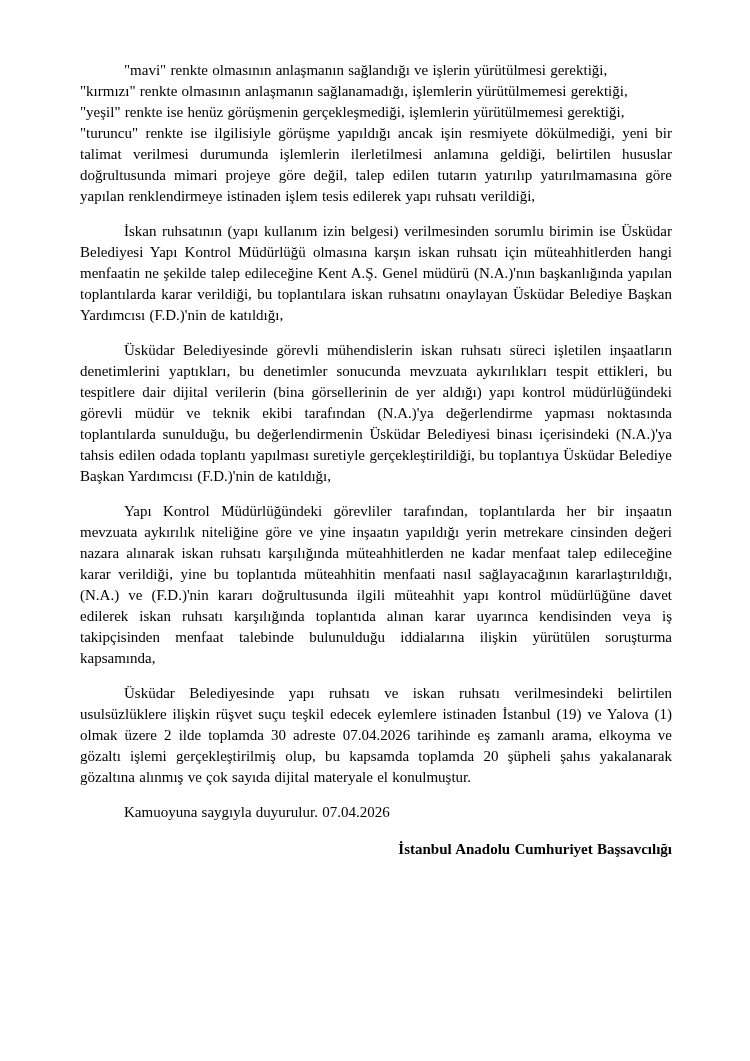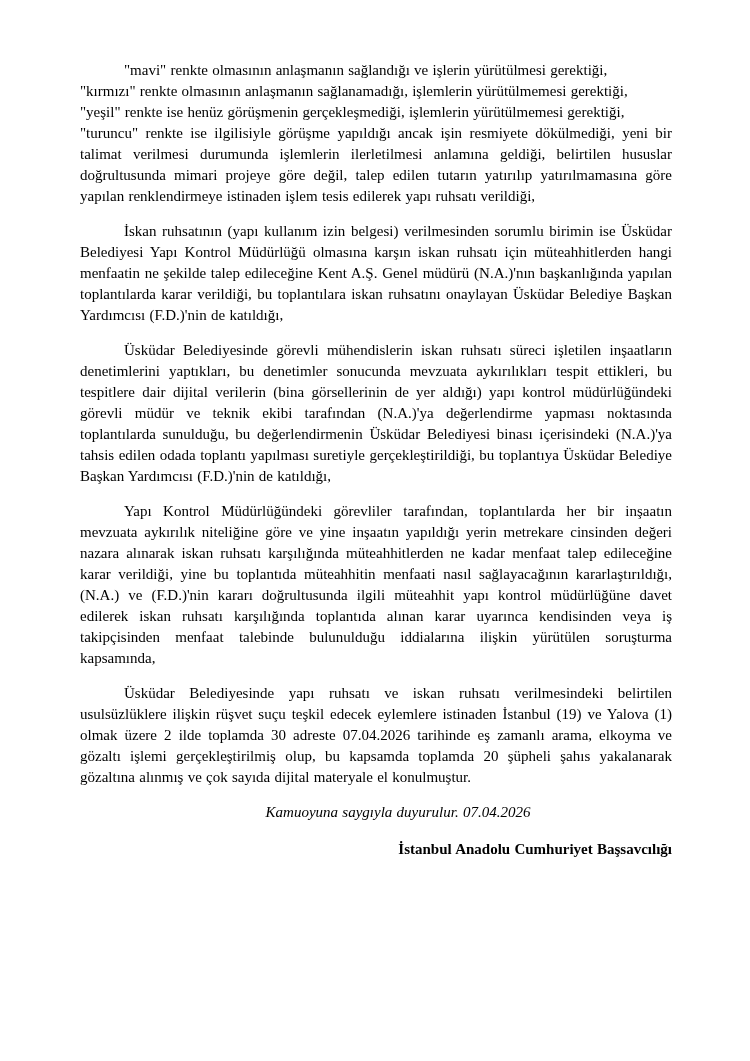--- a/index.html
+++ b/index.html
@@ -29,22 +29,21 @@
     padding: 0;
     font-family: "Liberation Serif", serif;
     font-size: 15px;
     line-height: 21px;
     color: #000000;
     text-align: justify;
     text-indent: 44px;
     word-spacing: 0.5px;
   }
   p.para.closing {
-    text-align: center;
-    font-style: italic;
+    text-align: left;
   }
   p.para.signature {
     font-weight: 700;
     text-align: right;
     text-indent: 0;
     margin-top: 16px;
   }
 </style>
 </head>
 <body style="background: rgb(255, 255, 255);">

